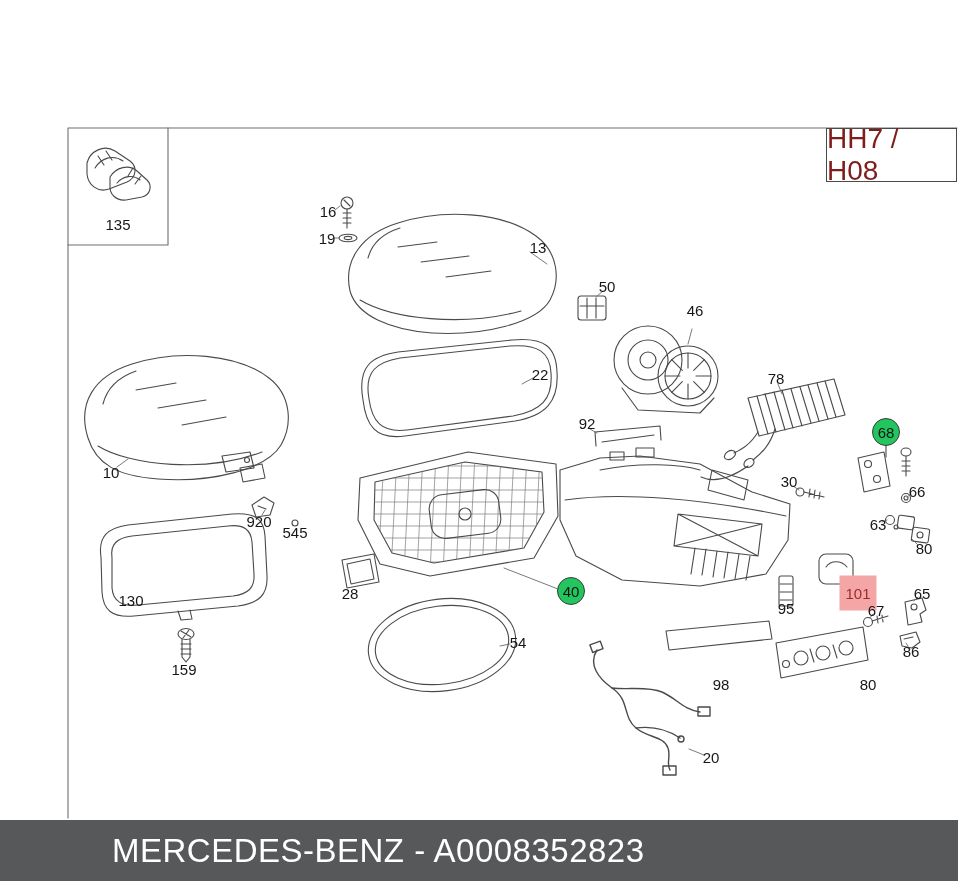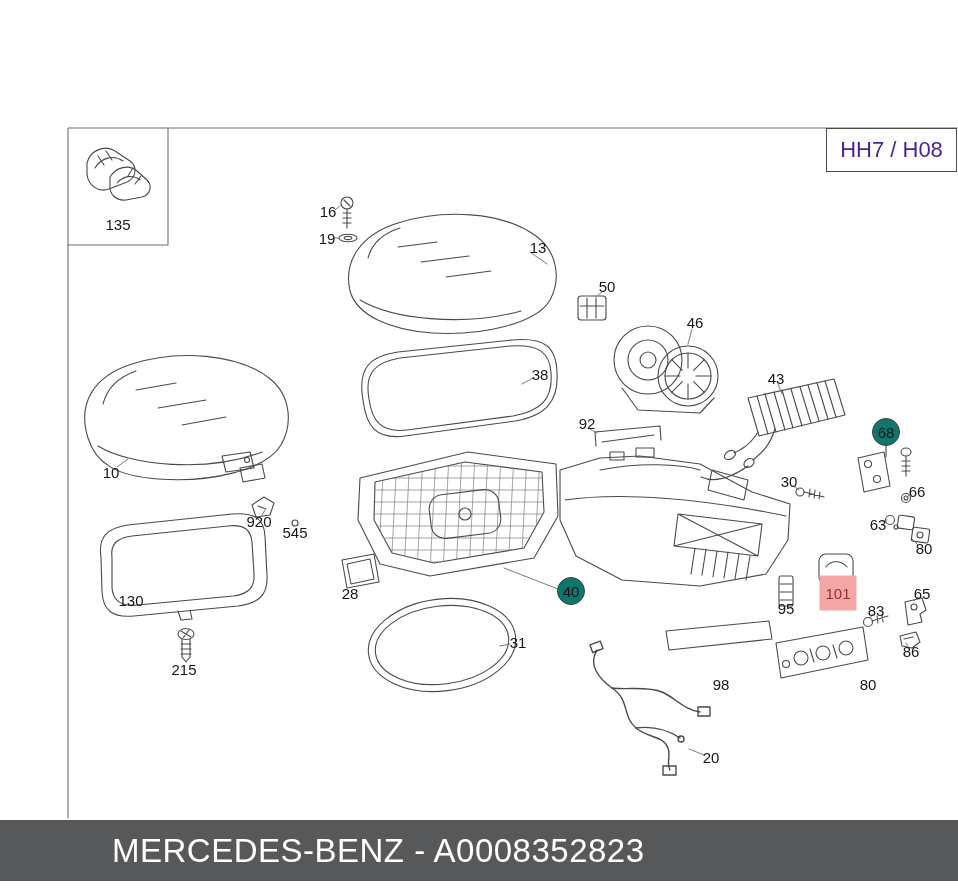--- a/index.html
+++ b/index.html
@@ -11,32 +11,33 @@
   svg.art { position:absolute; left:0; top:0; }
   .art .ink { stroke: var(--line, #4a4a4a); }
 
   .callout {
     position:absolute; transform:translate(-50%,-50%);
     font-size:15px; line-height:1; color:#161616; white-space:nowrap;
     user-select:none;
   }
   .callout.circled {
     width:28px; height:28px; border:1.4px solid #3d3d3d; border-radius:50%;
-    background:#0f766e; display:flex; align-items:center; justify-content:center;
+    background:#22c55e; display:flex; align-items:center; justify-content:center;
   }
   .callout.highlight {
     background: var(--highlight-bg, #F4A6A6);
     color: var(--highlight-text, #992E2E);
     padding:10px 6px;
+    margin-left:20px;
   }
   .code-box {
-    position:absolute; left:826px; top:128px; width:131px; height:44px;
+    position:absolute; left:826px; top:128px; width:131px; height:54px;
     border:1.5px solid #4a4a4a; background:#fff;
     display:flex; align-items:center; justify-content:center;
-    font-size:22px; color:#4c1d95;
+    font-size:28px; color:#7f1d1d;
   }
   .footer {
     position:absolute; left:0; top:820px; width:958px; height:61px;
     background: var(--footer-bg, #57585A);
     color: var(--footer-text, #ffffff);
     display:flex; align-items:center; justify-content:flex-start;
     padding:0 112px; font-size:33px; letter-spacing:0.5px;
   }
 </style>
 </head>
@@ -277,43 +278,43 @@
 
   <div class="code-box">
     <span>HH7 / H08</span>
   </div>
 
   <div class="callout" style="left:118px;top:224px">135</div>
   <div class="callout" style="left:328px;top:211px">16</div>
   <div class="callout" style="left:327px;top:238px">19</div>
   <div class="callout" style="left:538px;top:247px">13</div>
   <div class="callout" style="left:607px;top:286px">50</div>
-  <div class="callout" style="left:695px;top:322px">46</div>
-  <div class="callout" style="left:540px;top:374px">38</div>
-  <div class="callout" style="left:776px;top:378px">43</div>
+  <div class="callout" style="left:695px;top:310px">46</div>
+  <div class="callout" style="left:540px;top:374px">22</div>
+  <div class="callout" style="left:776px;top:378px">78</div>
   <div class="callout" style="left:587px;top:423px">92</div>
   <div class="callout circled" style="left:886px;top:432px">68</div>
   <div class="callout" style="left:111px;top:472px">10</div>
   <div class="callout" style="left:789px;top:481px">30</div>
   <div class="callout" style="left:917px;top:491px">66</div>
   <div class="callout" style="left:878px;top:524px">63</div>
   <div class="callout" style="left:924px;top:548px">80</div>
   <div class="callout" style="left:259px;top:521px">920</div>
   <div class="callout" style="left:295px;top:532px">545</div>
   <div class="callout" style="left:786px;top:608px">95</div>
   <div class="callout highlight" style="left:838px;top:593px">101</div>
   <div class="callout" style="left:922px;top:593px">65</div>
-  <div class="callout" style="left:876px;top:610px">83</div>
+  <div class="callout" style="left:876px;top:610px">67</div>
   <div class="callout" style="left:911px;top:651px">86</div>
   <div class="callout" style="left:131px;top:600px">130</div>
   <div class="callout" style="left:350px;top:593px">28</div>
   <div class="callout circled" style="left:571px;top:591px">40</div>
   <div class="callout" style="left:721px;top:684px">98</div>
-  <div class="callout" style="left:518px;top:642px">31</div>
+  <div class="callout" style="left:518px;top:642px">54</div>
   <div class="callout" style="left:868px;top:684px">80</div>
-  <div class="callout" style="left:184px;top:669px">215</div>
+  <div class="callout" style="left:184px;top:669px">159</div>
   <div class="callout" style="left:711px;top:757px">20</div>
 
   <div class="footer">
     <span>MERCEDES-BENZ - A0008352823</span>
   </div>
 
 </div>
 
 </body></html>

